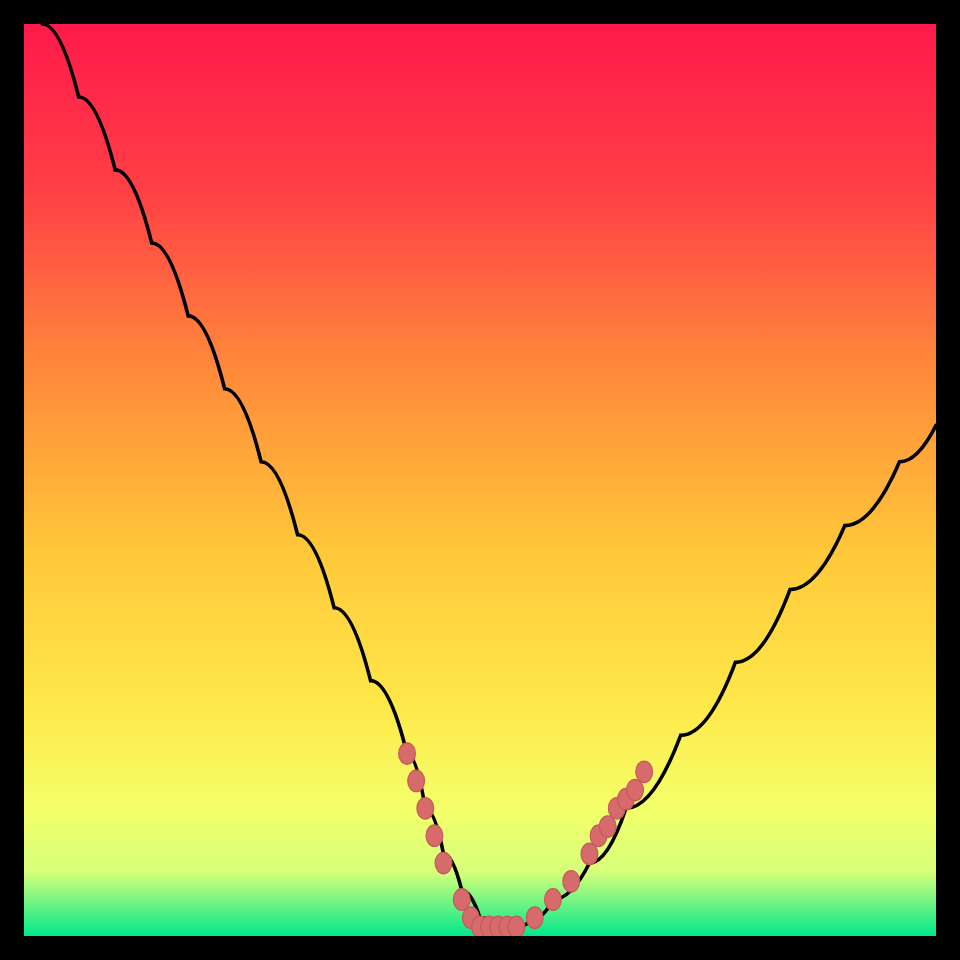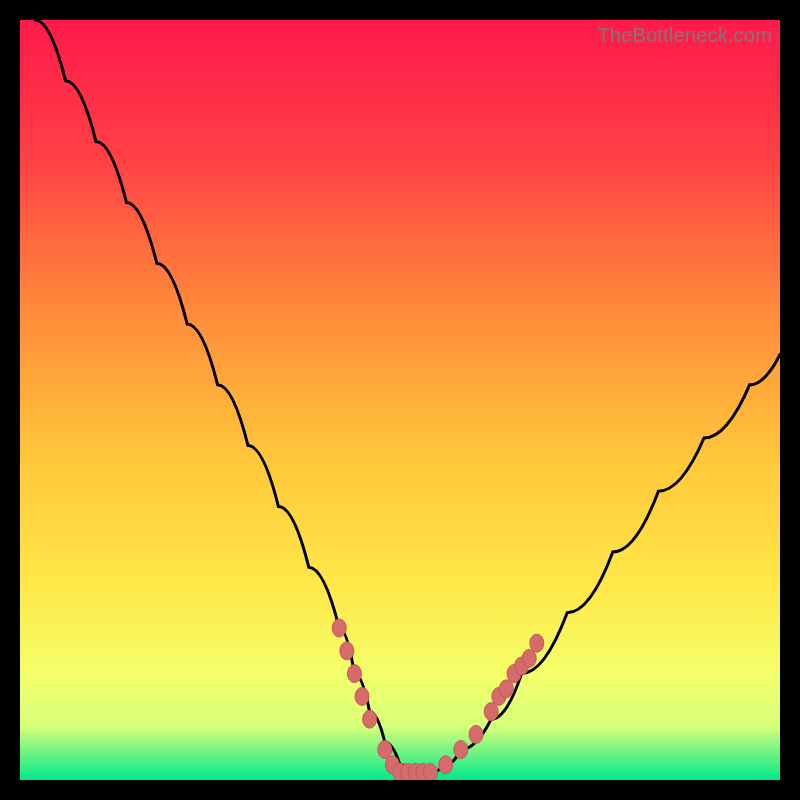--- a/index.html
+++ b/index.html
@@ -74,14 +74,13 @@
         <ellipse cx="456" cy="714.4" rx="7" ry="9" fill="#d76a6a" stroke="#c45a5a" stroke-width="1"></ellipse>
         <ellipse cx="471.2" cy="691.6" rx="7" ry="9" fill="#d76a6a" stroke="#c45a5a" stroke-width="1"></ellipse>
         <ellipse cx="478.8" cy="676.4" rx="7" ry="9" fill="#d76a6a" stroke="#c45a5a" stroke-width="1"></ellipse>
         <ellipse cx="486.40000000000003" cy="668.8" rx="7" ry="9" fill="#d76a6a" stroke="#c45a5a" stroke-width="1"></ellipse>
         <ellipse cx="494" cy="653.6" rx="7" ry="9" fill="#d76a6a" stroke="#c45a5a" stroke-width="1"></ellipse>
         <ellipse cx="501.6" cy="646" rx="7" ry="9" fill="#d76a6a" stroke="#c45a5a" stroke-width="1"></ellipse>
         <ellipse cx="509.20000000000005" cy="638.4" rx="7" ry="9" fill="#d76a6a" stroke="#c45a5a" stroke-width="1"></ellipse>
         <ellipse cx="516.8000000000001" cy="623.2" rx="7" ry="9" fill="#d76a6a" stroke="#c45a5a" stroke-width="1"></ellipse>
       </g>
   </svg>
-  <div class="watermark">TheBottleneck.com</div>
 </div>
 
 </body></html>

